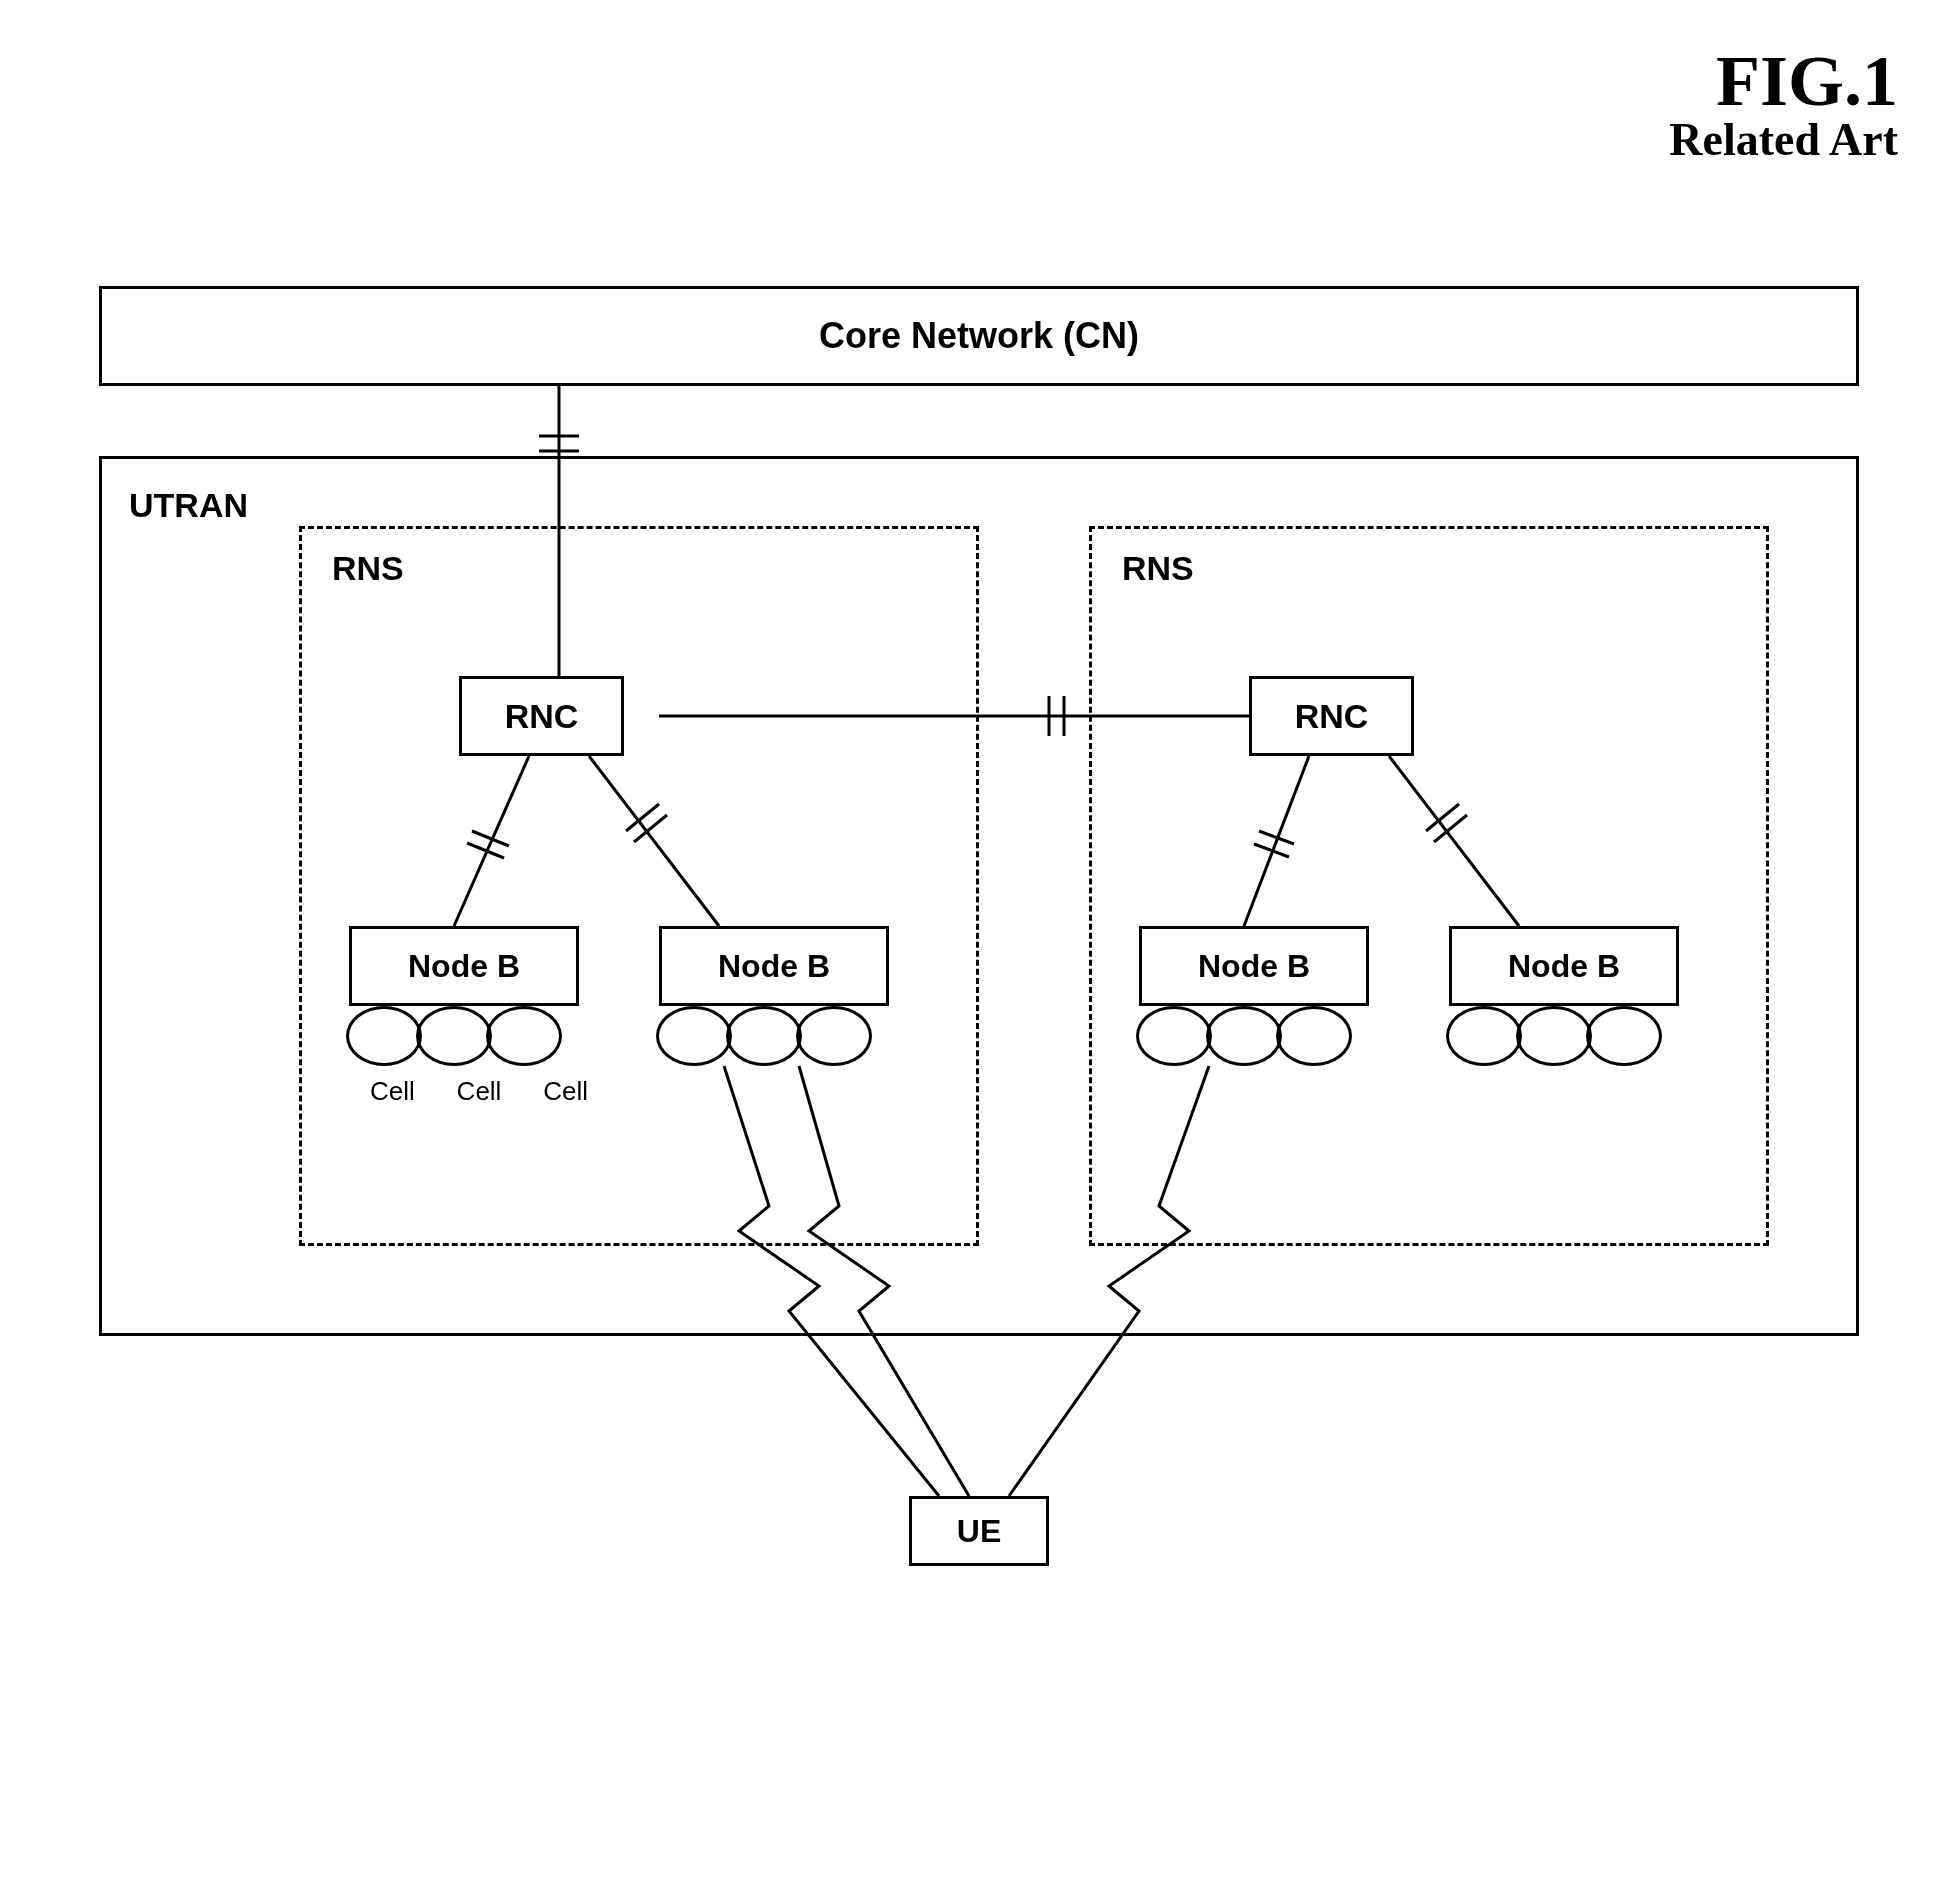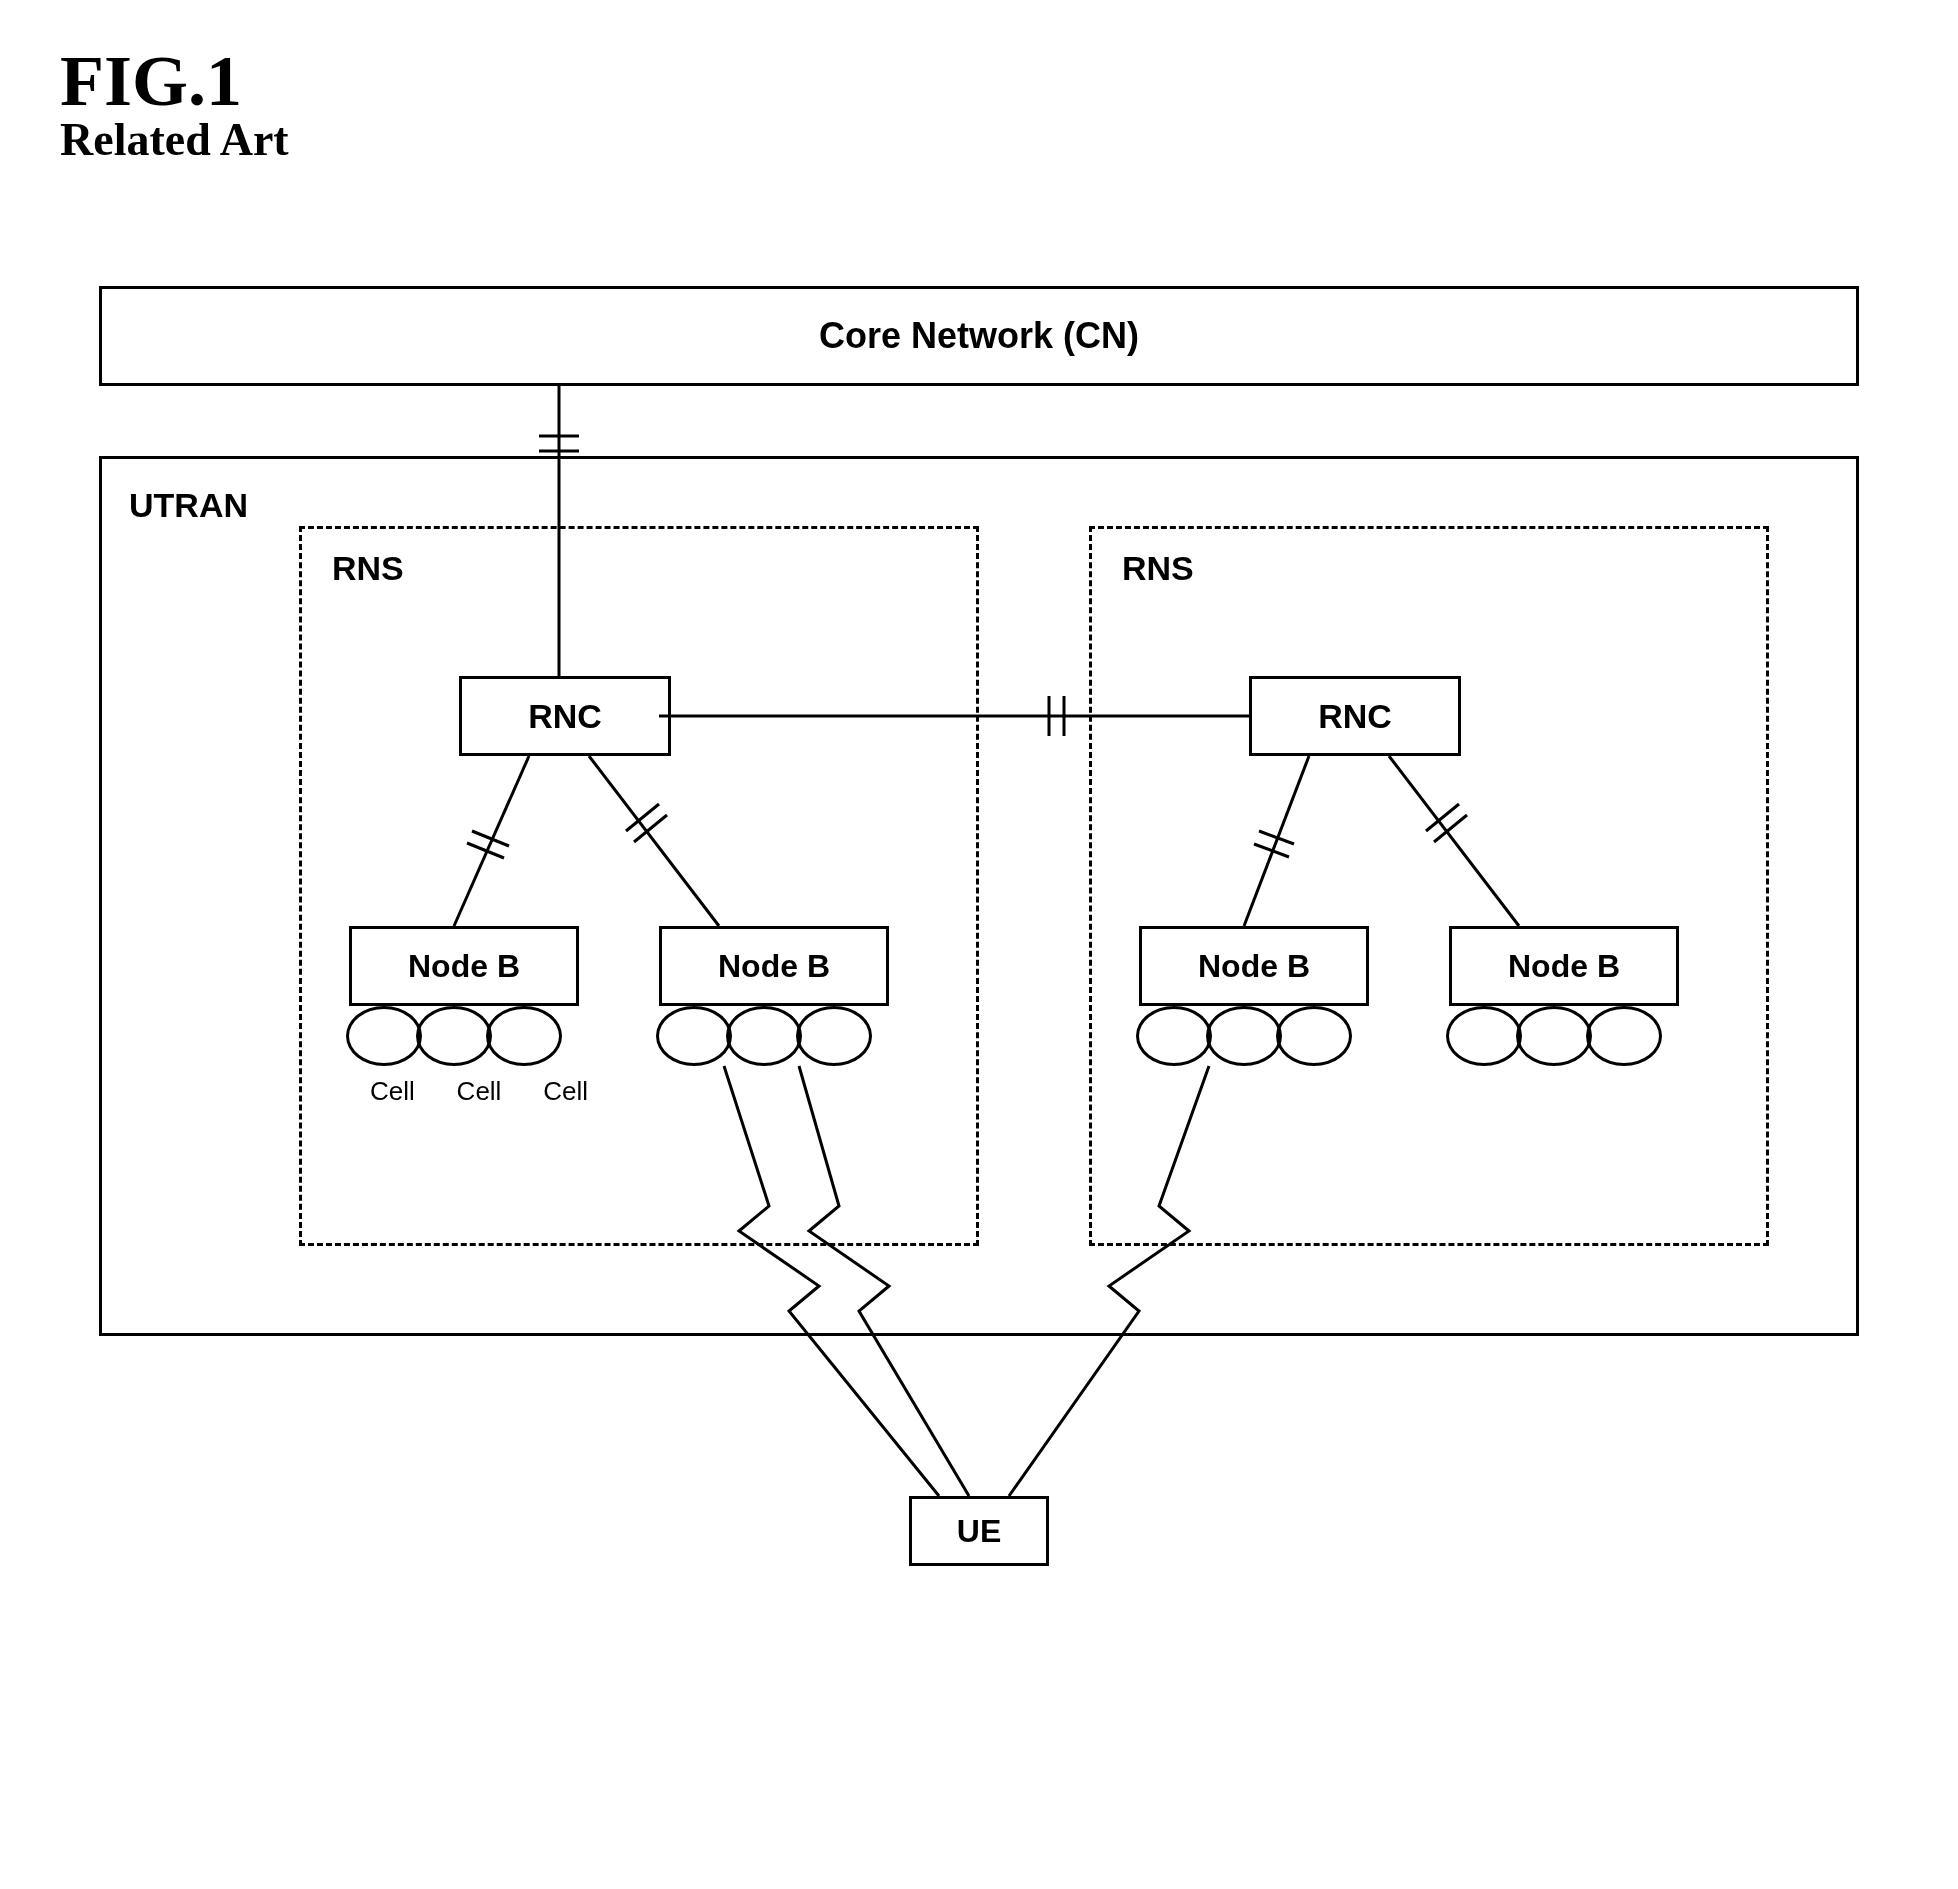--- a/index.html
+++ b/index.html
@@ -3,21 +3,21 @@
 <meta charset="utf-8">
 <style>
   * { box-sizing: border-box; }
   body {
     margin: 0;
     padding: 40px 60px;
     background: #fff;
     font-family: Verdana, Geneva, sans-serif;
   }
   .figtitle {
-    text-align: left;
+    text-align: right;
     margin-bottom: 120px;
   }
   .figtitle .l1 {
     font-family: "Times New Roman", serif;
     font-size: 72px;
     font-weight: bold;
     letter-spacing: 0;
   }
   .figtitle .l2 {
     font-family: "Times New Roman", serif;
@@ -58,21 +58,21 @@
     border: 3px dashed #000;
   }
   .rns1 { left: 200px; top: 240px; width: 680px; height: 720px; }
   .rns2 { left: 990px; top: 240px; width: 680px; height: 720px; }
   .rns-label {
     position: absolute;
     top: 20px; left: 30px;
     font-size: 34px; font-weight: bold;
   }
   .rnc {
-    width: 212px; height: 80px;
+    width: 165px; height: 80px;
     font-size: 34px;
   }
   .rnc1 { left: 360px; top: 390px; }
   .rnc2 { left: 1150px; top: 390px; }
   .nodeb {
     width: 230px; height: 80px;
     font-size: 32px;
   }
   .nb1 { left: 250px; top: 640px; }
   .nb2 { left: 560px; top: 640px; }

